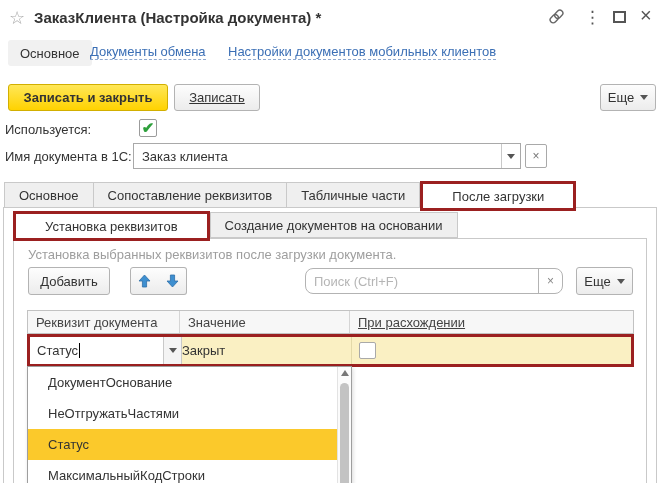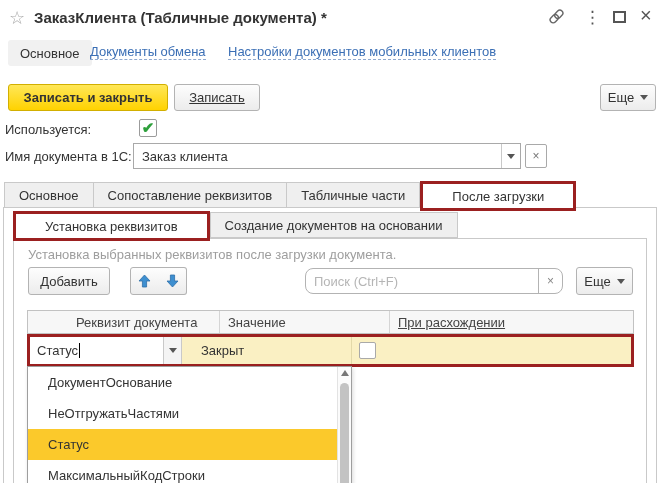--- a/index.html
+++ b/index.html
@@ -76,31 +76,31 @@
   .search-input::placeholder { color:#B5B5B5; }
   .search-clear { width:24px; display:flex; align-items:center; justify-content:center; border-left:1px solid #B3B3B3;
                   color:#888; font-size:12px; cursor:pointer; }
   .tb-more { position:absolute; left:576px; top:267px; width:57px; height:28px; }
 
   
   .thead { position:absolute; left:27px; top:310px; width:607px; height:24px; display:flex;
            background:#F7F7F7; border:1px solid #C2C2C2; }
   .th { display:flex; align-items:center; padding-left:8px; color:#444; border-right:1px solid #D5D5D5; height:100%; }
   .th:last-child { border-right:none;text-decoration:underline; }
-  .w1 { width:152px;margin-left:40px; } .w2 { width:170px; } .w3 { flex:1; }
+  .w1 { width:152px; } .w2 { width:170px; } .w3 { flex:1; }
 
   .trow { position:absolute; left:27px; top:334px; width:607px; height:33px; display:flex;
           border:3px solid #9B2020; background:#FAF0C3; z-index:4; }
   .cell { height:100%; display:flex; align-items:center; }
   .cell-edit { width:152px; background:#fff; border-right:1px solid #C9C9C9; position:relative; }
   .cell-edit-text { padding-left:7px; }
   .cursor-bar { display:inline-block; width:1px; height:15px; background:#000; vertical-align:middle; margin-left:1px; }
   .cell-edit-combo { position:absolute; right:0; top:0; width:18px; height:100%; display:flex; align-items:center;
                      justify-content:center; border-left:1px solid #C9C9C9; background:#F4F4F4; cursor:pointer; }
-  .cell-val { width:170px; padding-left:19px; border-right:1px solid #E3D9A8; }
+  .cell-val { width:170px; padding-left:0; border-right:1px solid #E3D9A8; }
   .cell-chk { flex:1; padding-left:7px; }
   .chk-mismatch { position:relative; width:17px; height:17px; background:#fff; border:1px solid #A9A9A9;
                   border-radius:2px; cursor:pointer; }
 
   
   .ddown { position:absolute; left:27px; top:366px; width:325px; height:124px; background:#fff;
            border:1px solid #9E9E9E; z-index:5; box-shadow:1px 2px 4px rgba(0,0,0,0.15); }
   .dd-item { height:31px; display:flex; align-items:center; padding-left:20px; cursor:pointer; }
   .dd-item.selected { background:#FBC92B; }
   .dd-scroll { position:absolute; right:0; top:0; bottom:0; width:14px; border-left:1px solid #E3E3E3; background:#FBFBFB; }
@@ -109,21 +109,21 @@
   .dd-thumb { position:absolute; top:16px; bottom:2px; left:2px; width:9px; background:#C3C3C3; border-radius:5px; cursor:grab; }
 
   .arrow-svg { display:block; }
 </style>
 </head>
 <body>
 
 <div id="app">
 
   <span class="star">☆</span>
-  <span class="title">ЗаказКлиента (Табличные документа) *</span>
+  <span class="title">ЗаказКлиента (Настройка документа) *</span>
   <span class="win-ico link-ico">
     <svg class="arrow-svg" width="17" height="17" viewBox="0 0 17 17">
       <g stroke="#666" stroke-width="1.4" fill="none" transform="rotate(-45 8.5 8.5)">
         <rect x="0.8" y="5.5" width="9" height="6" rx="3"></rect>
         <rect x="7.2" y="5.5" width="9" height="6" rx="3"></rect>
       </g>
     </svg>
   </span>
   <span class="win-ico kebab">⋮</span>
   <span class="maxbox"></span>

